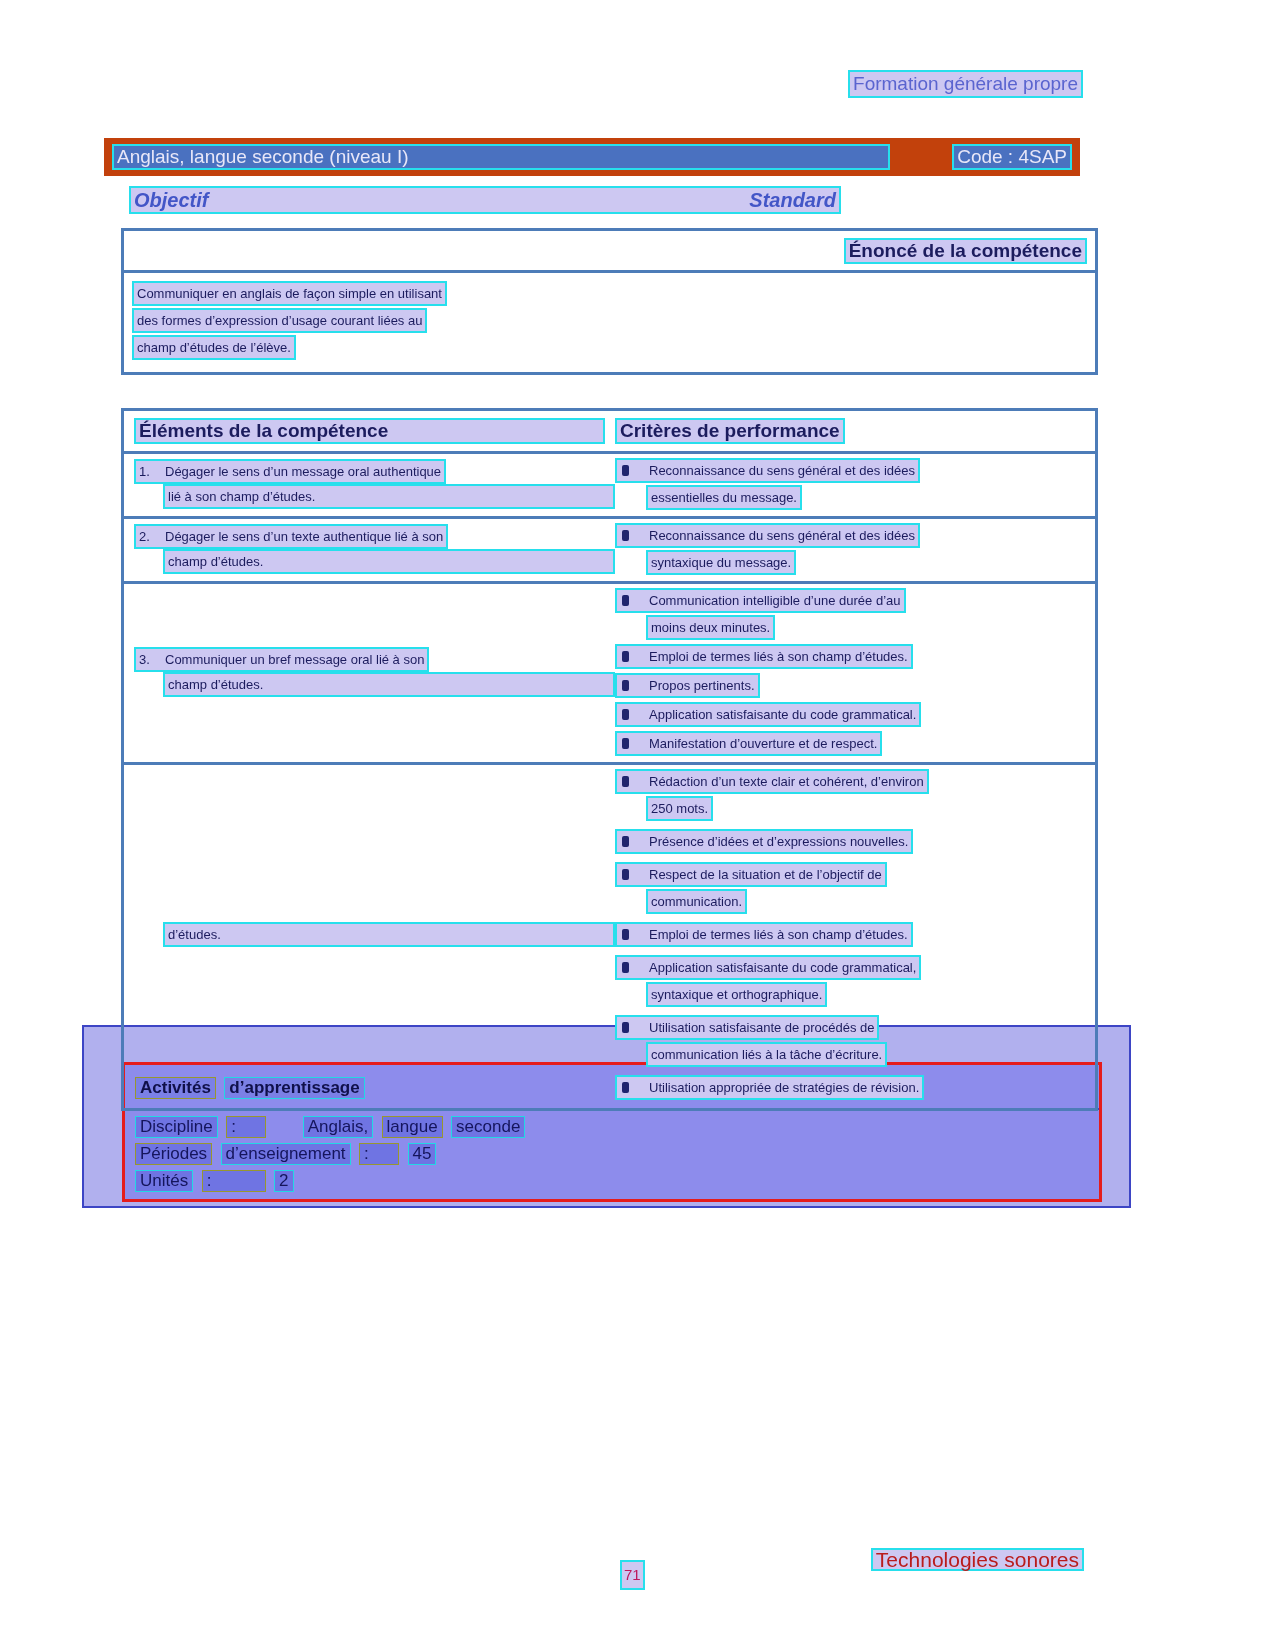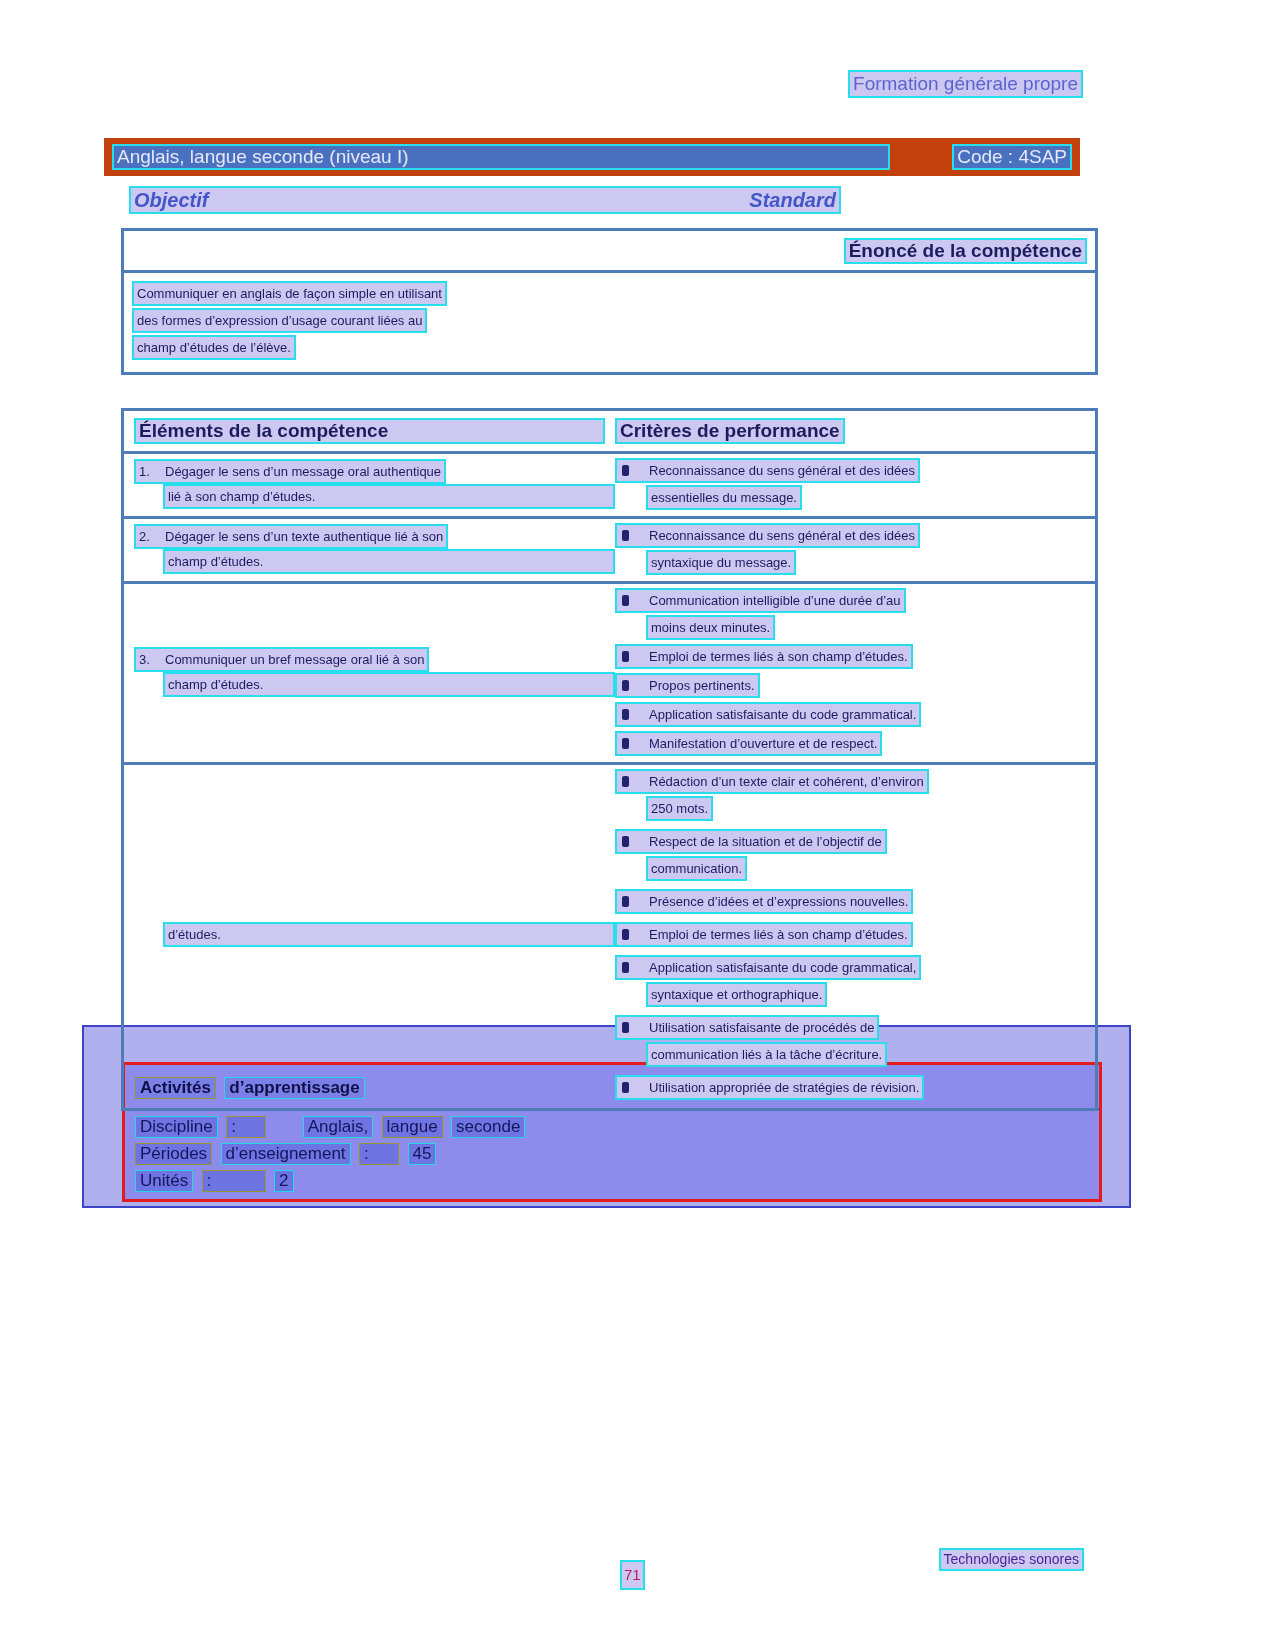--- a/index.html
+++ b/index.html
@@ -87,21 +87,21 @@
     vertical-align:top; margin-right:4px; white-space:nowrap;
   }
   .chip.olive { border-color:#97972f; }
   .chip.title { background:#7b80e6; font-weight:bold; color:#10104a; }
   .chip.w40 { min-width:40px; }
   .chip.w64 { min-width:64px; }
   .chip.pad-l { margin-left:28px; }
 
   
   .footer-program { position:absolute; top:1548px; right:191px; }
-  .footer-program .hl { font-size:14px; line-height:19px; color:#4c1d95; }
+  .footer-program .hl { font-size:21px; line-height:19px; color:#b91c1c; }
   .page-num { position:absolute; top:1560px; left:620px; }
   .page-num .hl { font-size:15px; line-height:18px; padding:4px 2px; color:#be185d; }
 </style>
 </head>
 <body>
 
 <div id="page">
 
   <div class="fg-label">
     <span class="hl">Formation générale propre</span>
@@ -220,27 +220,27 @@
     <div class="t-row r4">
       <div class="cell-el">
         <div class="el-line2"><span class="hl">d’études.</span></div>
       </div>
       <div class="cell-cr">
         <div class="crit">
           <div class="crit-line"><span class="hl"><span class="bullet"></span><span>Rédaction d’un texte clair et cohérent, d’environ</span></span></div>
           <div class="crit-line cont"><span class="hl">250 mots.</span></div>
         </div>
         <div class="crit">
+          <div class="crit-line"><span class="hl"><span class="bullet"></span><span>Présence d’idées et d’expressions nouvelles.</span></span></div>
+        </div>
+        <div class="crit">
           <div class="crit-line"><span class="hl"><span class="bullet"></span><span>Respect de la situation et de l’objectif de</span></span></div>
           <div class="crit-line cont"><span class="hl">communication.</span></div>
         </div>
         <div class="crit">
-          <div class="crit-line"><span class="hl"><span class="bullet"></span><span>Présence d’idées et d’expressions nouvelles.</span></span></div>
-        </div>
-        <div class="crit">
           <div class="crit-line"><span class="hl"><span class="bullet"></span><span>Emploi de termes liés à son champ d’études.</span></span></div>
         </div>
         <div class="crit">
           <div class="crit-line"><span class="hl"><span class="bullet"></span><span>Application satisfaisante du code grammatical,</span></span></div>
           <div class="crit-line cont"><span class="hl">syntaxique et orthographique.</span></div>
         </div>
         <div class="crit">
           <div class="crit-line"><span class="hl"><span class="bullet"></span><span>Utilisation satisfaisante de procédés de</span></span></div>
           <div class="crit-line cont"><span class="hl">communication liés à la tâche d’écriture.</span></div>
         </div>

